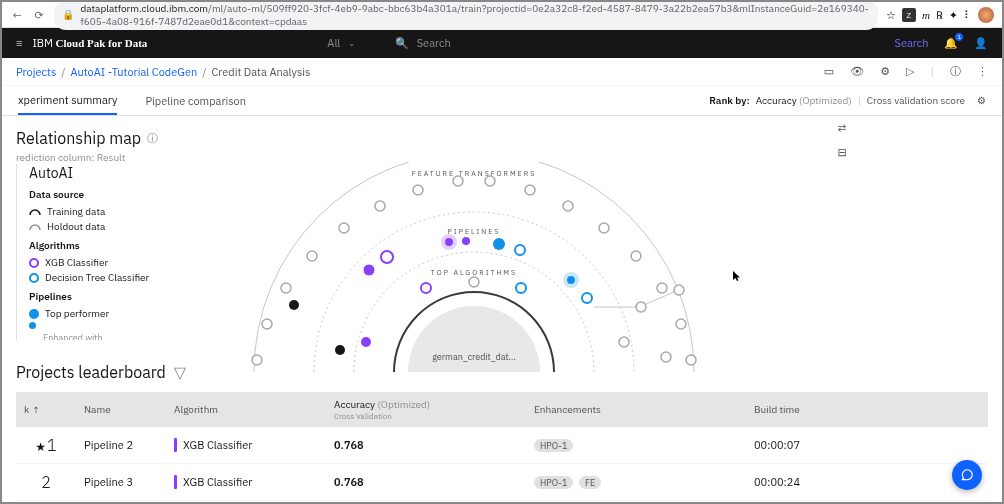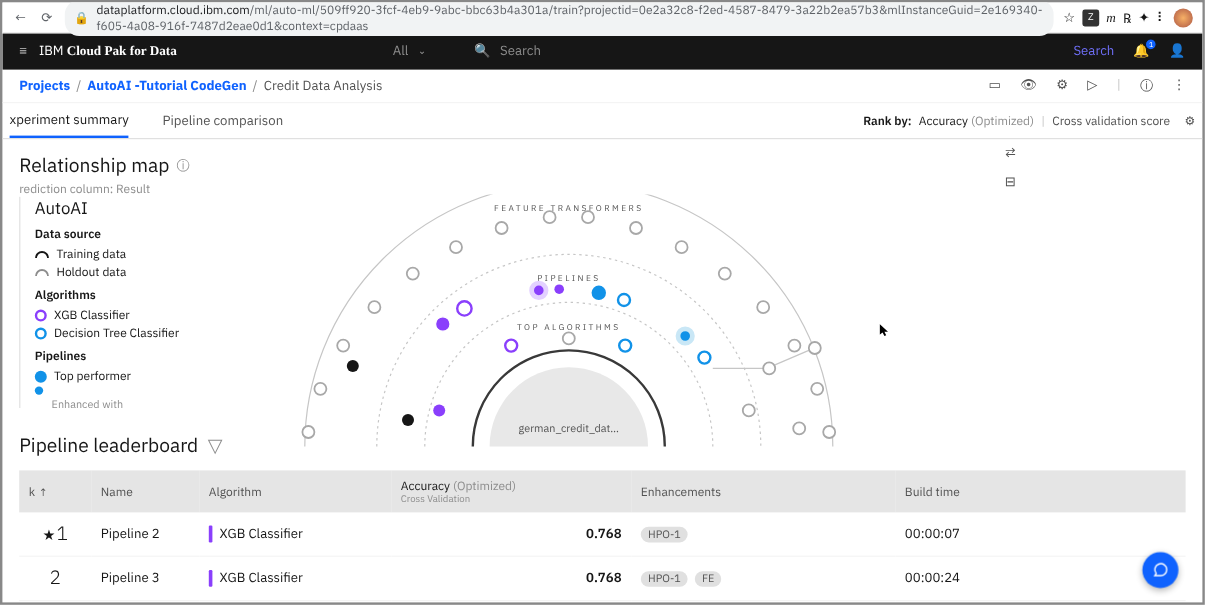--- a/index.html
+++ b/index.html
@@ -15,25 +15,25 @@
   .top-bar .brand { color: #fff; }
   .top-bar .brand b { font-weight: 600; font-family: Liberation Serif, serif; }
   .top-sel { margin-left: 180px; display:flex; align-items:center; gap:8px; color:#8d8d8d;}
   .top-sel .caret { font-size:8px; }
   .top-search { margin-left: 40px; display:flex; align-items:center; gap:8px; color:#8d8d8d; }
   .top-right { margin-left: auto; display:flex; align-items:center; gap: 16px; }
   .upgrade { color:#6f6ff8; }
   .bell-wrap { position:relative; }
   .bell-badge { position:absolute; top:-4px; right:-6px; width:10px; height:10px; border-radius:50%; background:#0f62fe; border:1px solid #161616; font-size:6px; color:#fff; display:flex; align-items:center; justify-content:center;}
   .breadcrumbs { height: 28px; display:flex; align-items:center; padding: 0 14px; font-size: 11px; border-bottom: 1px solid #f4f4f4; }
-  .breadcrumbs a { color: #0f62fe; text-decoration:none;font-weight:bold; }
+  .breadcrumbs a { color: #0f62fe; text-decoration:none; }
   .breadcrumbs .sep { color: #8d8d8d; margin: 0 5px; }
   .breadcrumbs .current { color:#525252; }
   .bc-icons { margin-left:auto; display:flex; gap:16px; color:#525252; }
-  .tabs-row { display:flex; align-items:center; border-bottom:1px solid #e0e0e0; padding: 0 6px; height:30px; }
+  .tabs-row { display:flex; align-items:center; border-bottom:1px solid #e0e0e0; padding: 0 16px; height:30px; }
   .tab { padding: 7px 0; margin-right:28px; color:#525252; font-size:11px; cursor:pointer; }
   .tab.active { color:#161616; border-bottom:2px solid #0f62fe; padding-bottom:6px; }
   .rank-by { margin-left:auto; font-size:10px; color:#525252; display:flex; gap:6px; align-items:flex-end; }
   .rank-by b{ font-weight:600; color:#161616; }
   .metric { color:#161616;}
   .metric .dim { color:#8d8d8d; }
   .pipe { color:#c6c6c6; }
   .filter-ic { margin-left:6px; }
   .main-area { display:flex; padding: 12px 14px 8px 14px; gap: 0; height: 232px; position:relative;flex-direction:column; }
   .left-head { width: 195px; }
@@ -62,21 +62,21 @@
   thead th { text-align:left; background:#e5e5e5; padding:6px 8px; color:#525252; font-weight:400; font-size:10px; }
   thead th.acc b { color:#161616; font-weight:400;}
   thead th.acc .dim { color:#8d8d8d; }
   thead th.acc .cv { display:block; font-size:8px; color:#8d8d8d;}
   tbody td { padding:8px 8px; border-bottom:1px solid #f4f4f4; vertical-align:middle; }
   .rank-cell { font-size:16px; font-weight:300; text-align:center; width:50px;}
   .star { font-size:12px; margin-right:1px;}
   .algo-cell { display:flex; align-items:center; gap:6px;}
   .algo-bar { width:3px; height:14px; background:#8a3ffc; border-radius:1px;}
   .enh-cell .tag{ margin-right:3px;}
-  .acc-cell { font-weight:600;text-align:right;}
+  .acc-cell { font-weight:600;}
   .sort-arrow { font-size:9px; margin-left:3px;}
   .chat-fab { position: fixed; right: 22px; bottom: 14px; width:30px; height:30px; border-radius:50%; background:#0f62fe; display:flex; align-items:center; justify-content:center; color:#fff; box-shadow:0 2px 6px rgba(0,0,0,.3);}
   .outer-frame { border: 2px solid #888; width:1004px; height:504px; overflow:hidden; position:relative;}
   .cursor { position:absolute; width:10px; height:10px; }
 </style>
 </head>
 <body>
 
 <div class="outer-frame">
 
@@ -264,21 +264,21 @@
       <div class="lg-row" style="margin-top:4px;">
           <span class="dot-sm"></span>
         </div>
       <div class="lg-sub">Enhanced with</div>
 
     </div>
   </div>
 
   <div class="leaderboard">
     <div class="lb-title">
-      <span>Pipeline leaderboard</span>
+      <span>Projects leaderboard</span>
       <span style="color:#8d8d8d;">▽</span>
     </div>
     <table>
       <thead>
         <tr>
           <th style="width:60px;"><span>k</span><span class="sort-arrow">↑</span></th>
           <th style="width:90px;">Name</th>
           <th style="width:160px;">Algorithm</th>
           <th class="acc" style="width:200px;"><b>Accuracy</b> <span class="dim">(Optimized)</span><span class="cv">Cross Validation</span></th>
           <th style="width:220px;">Enhancements</th>

